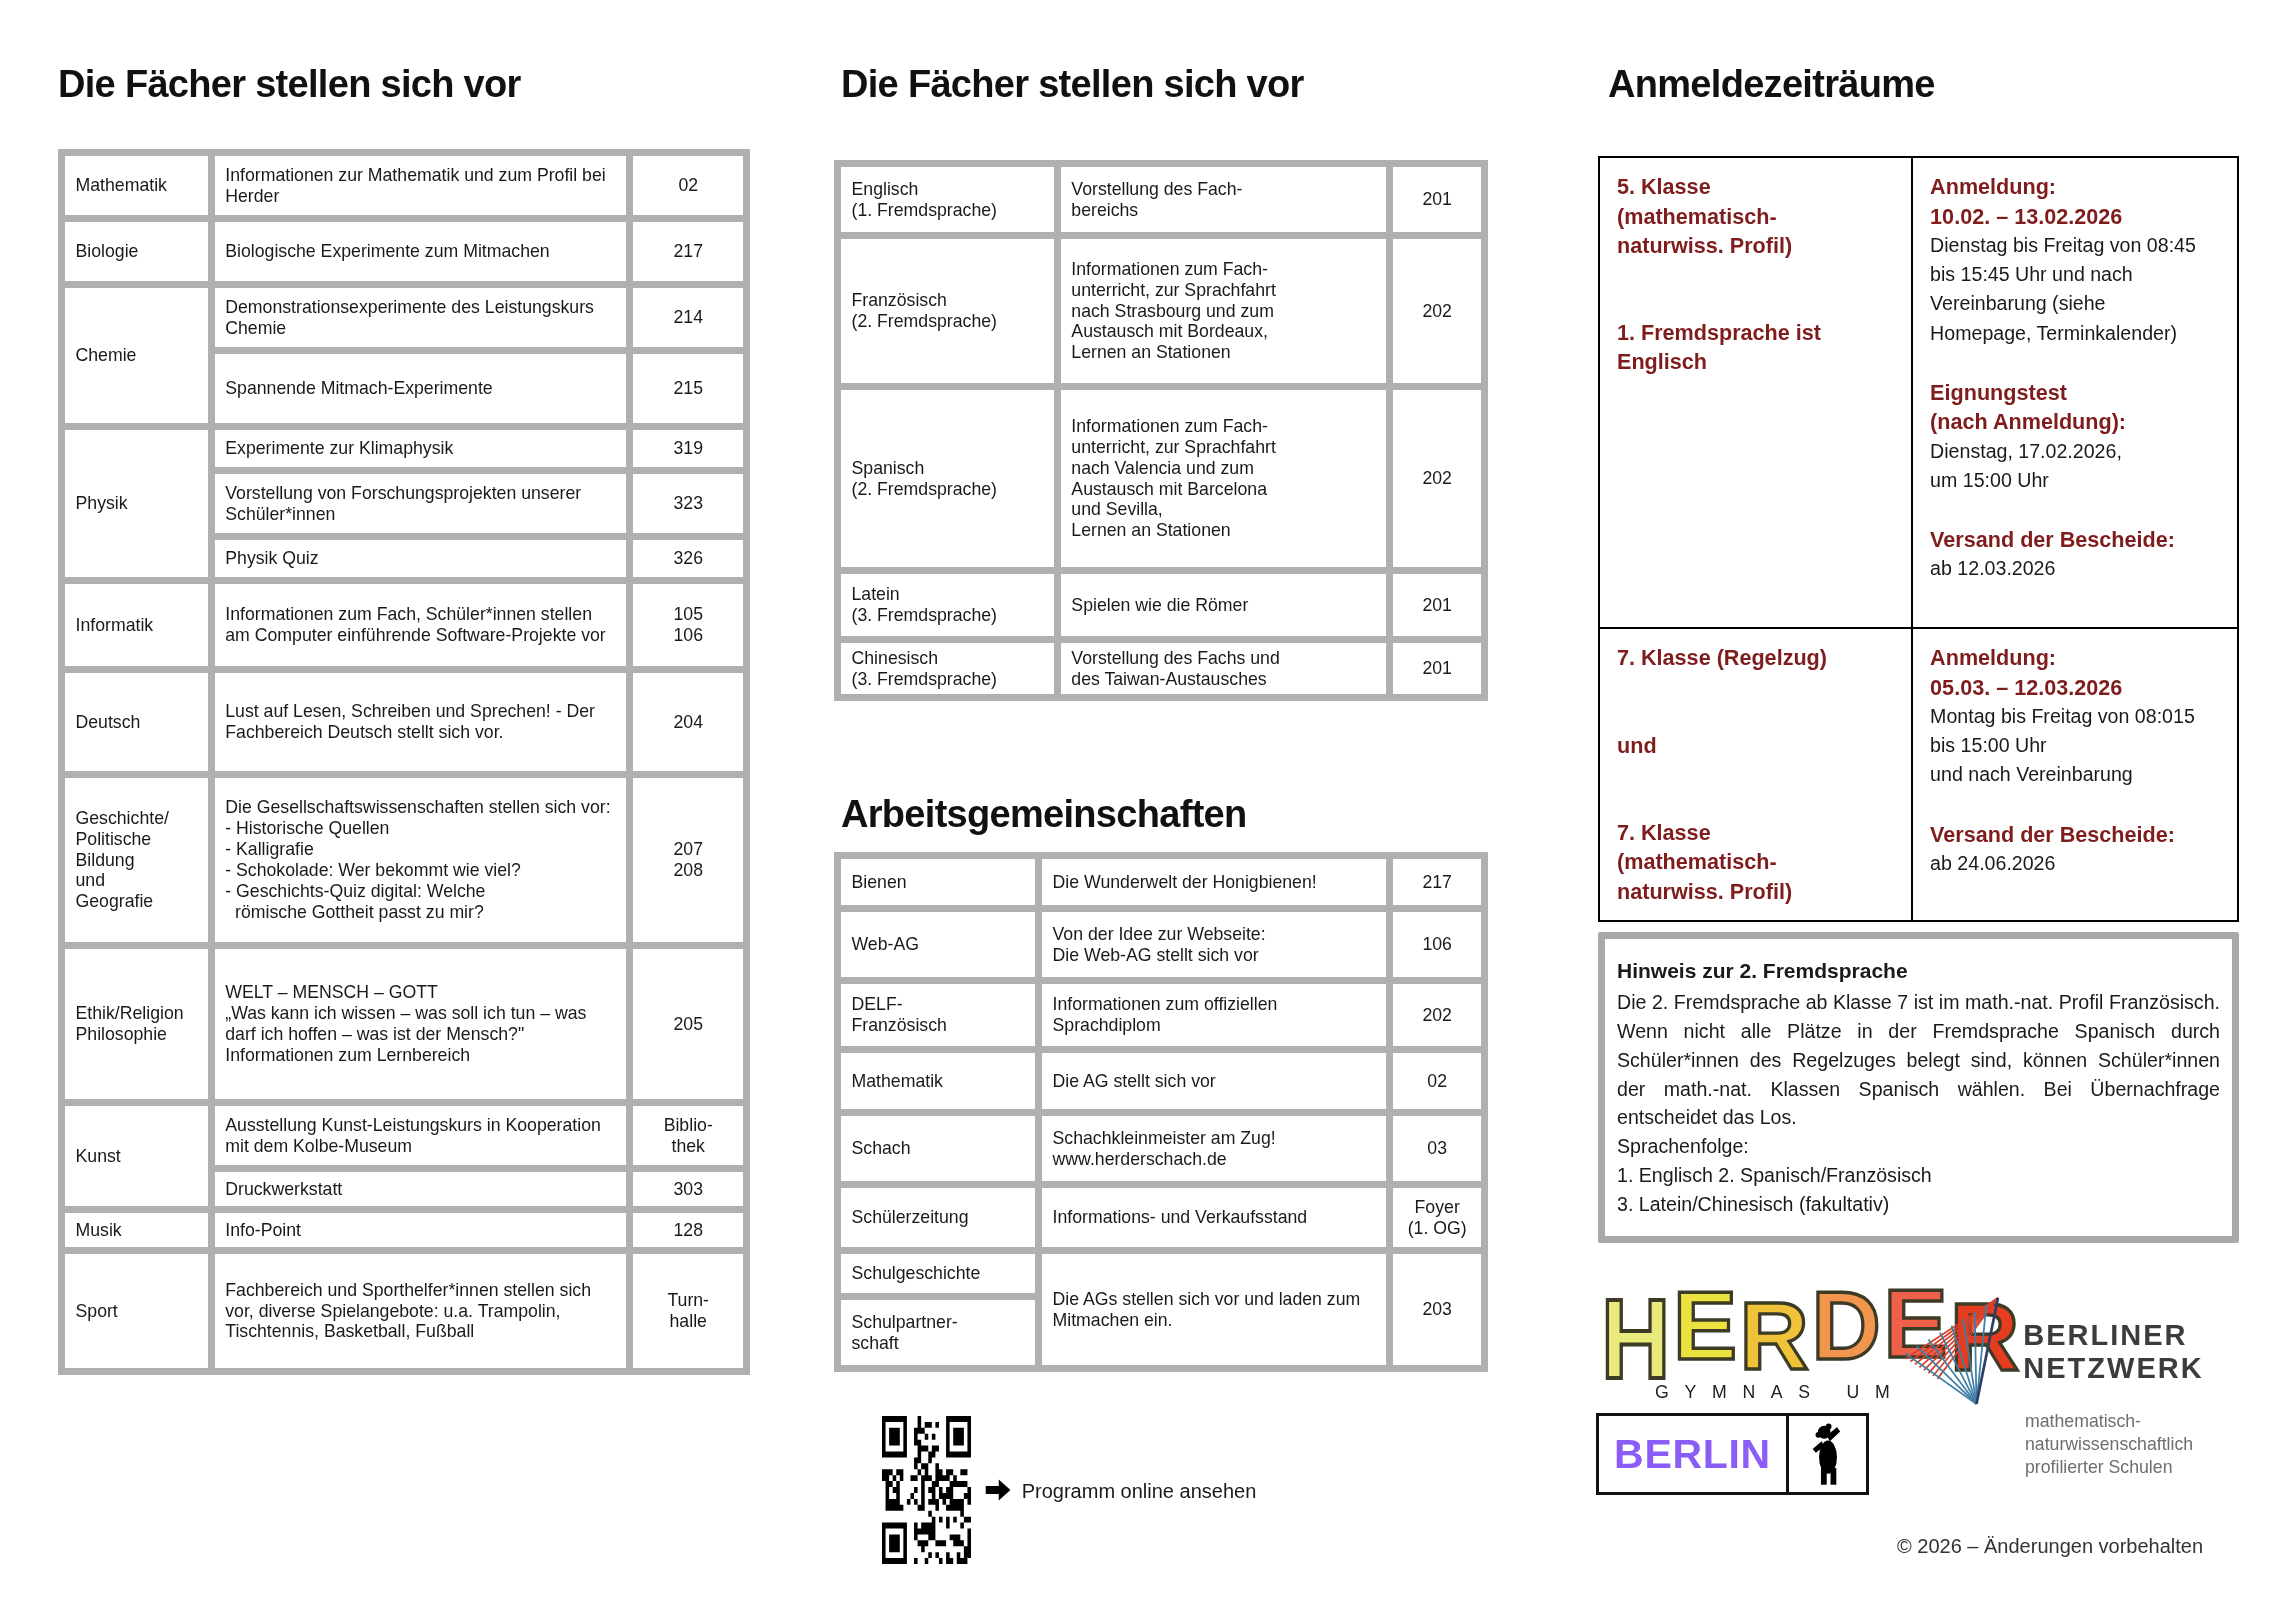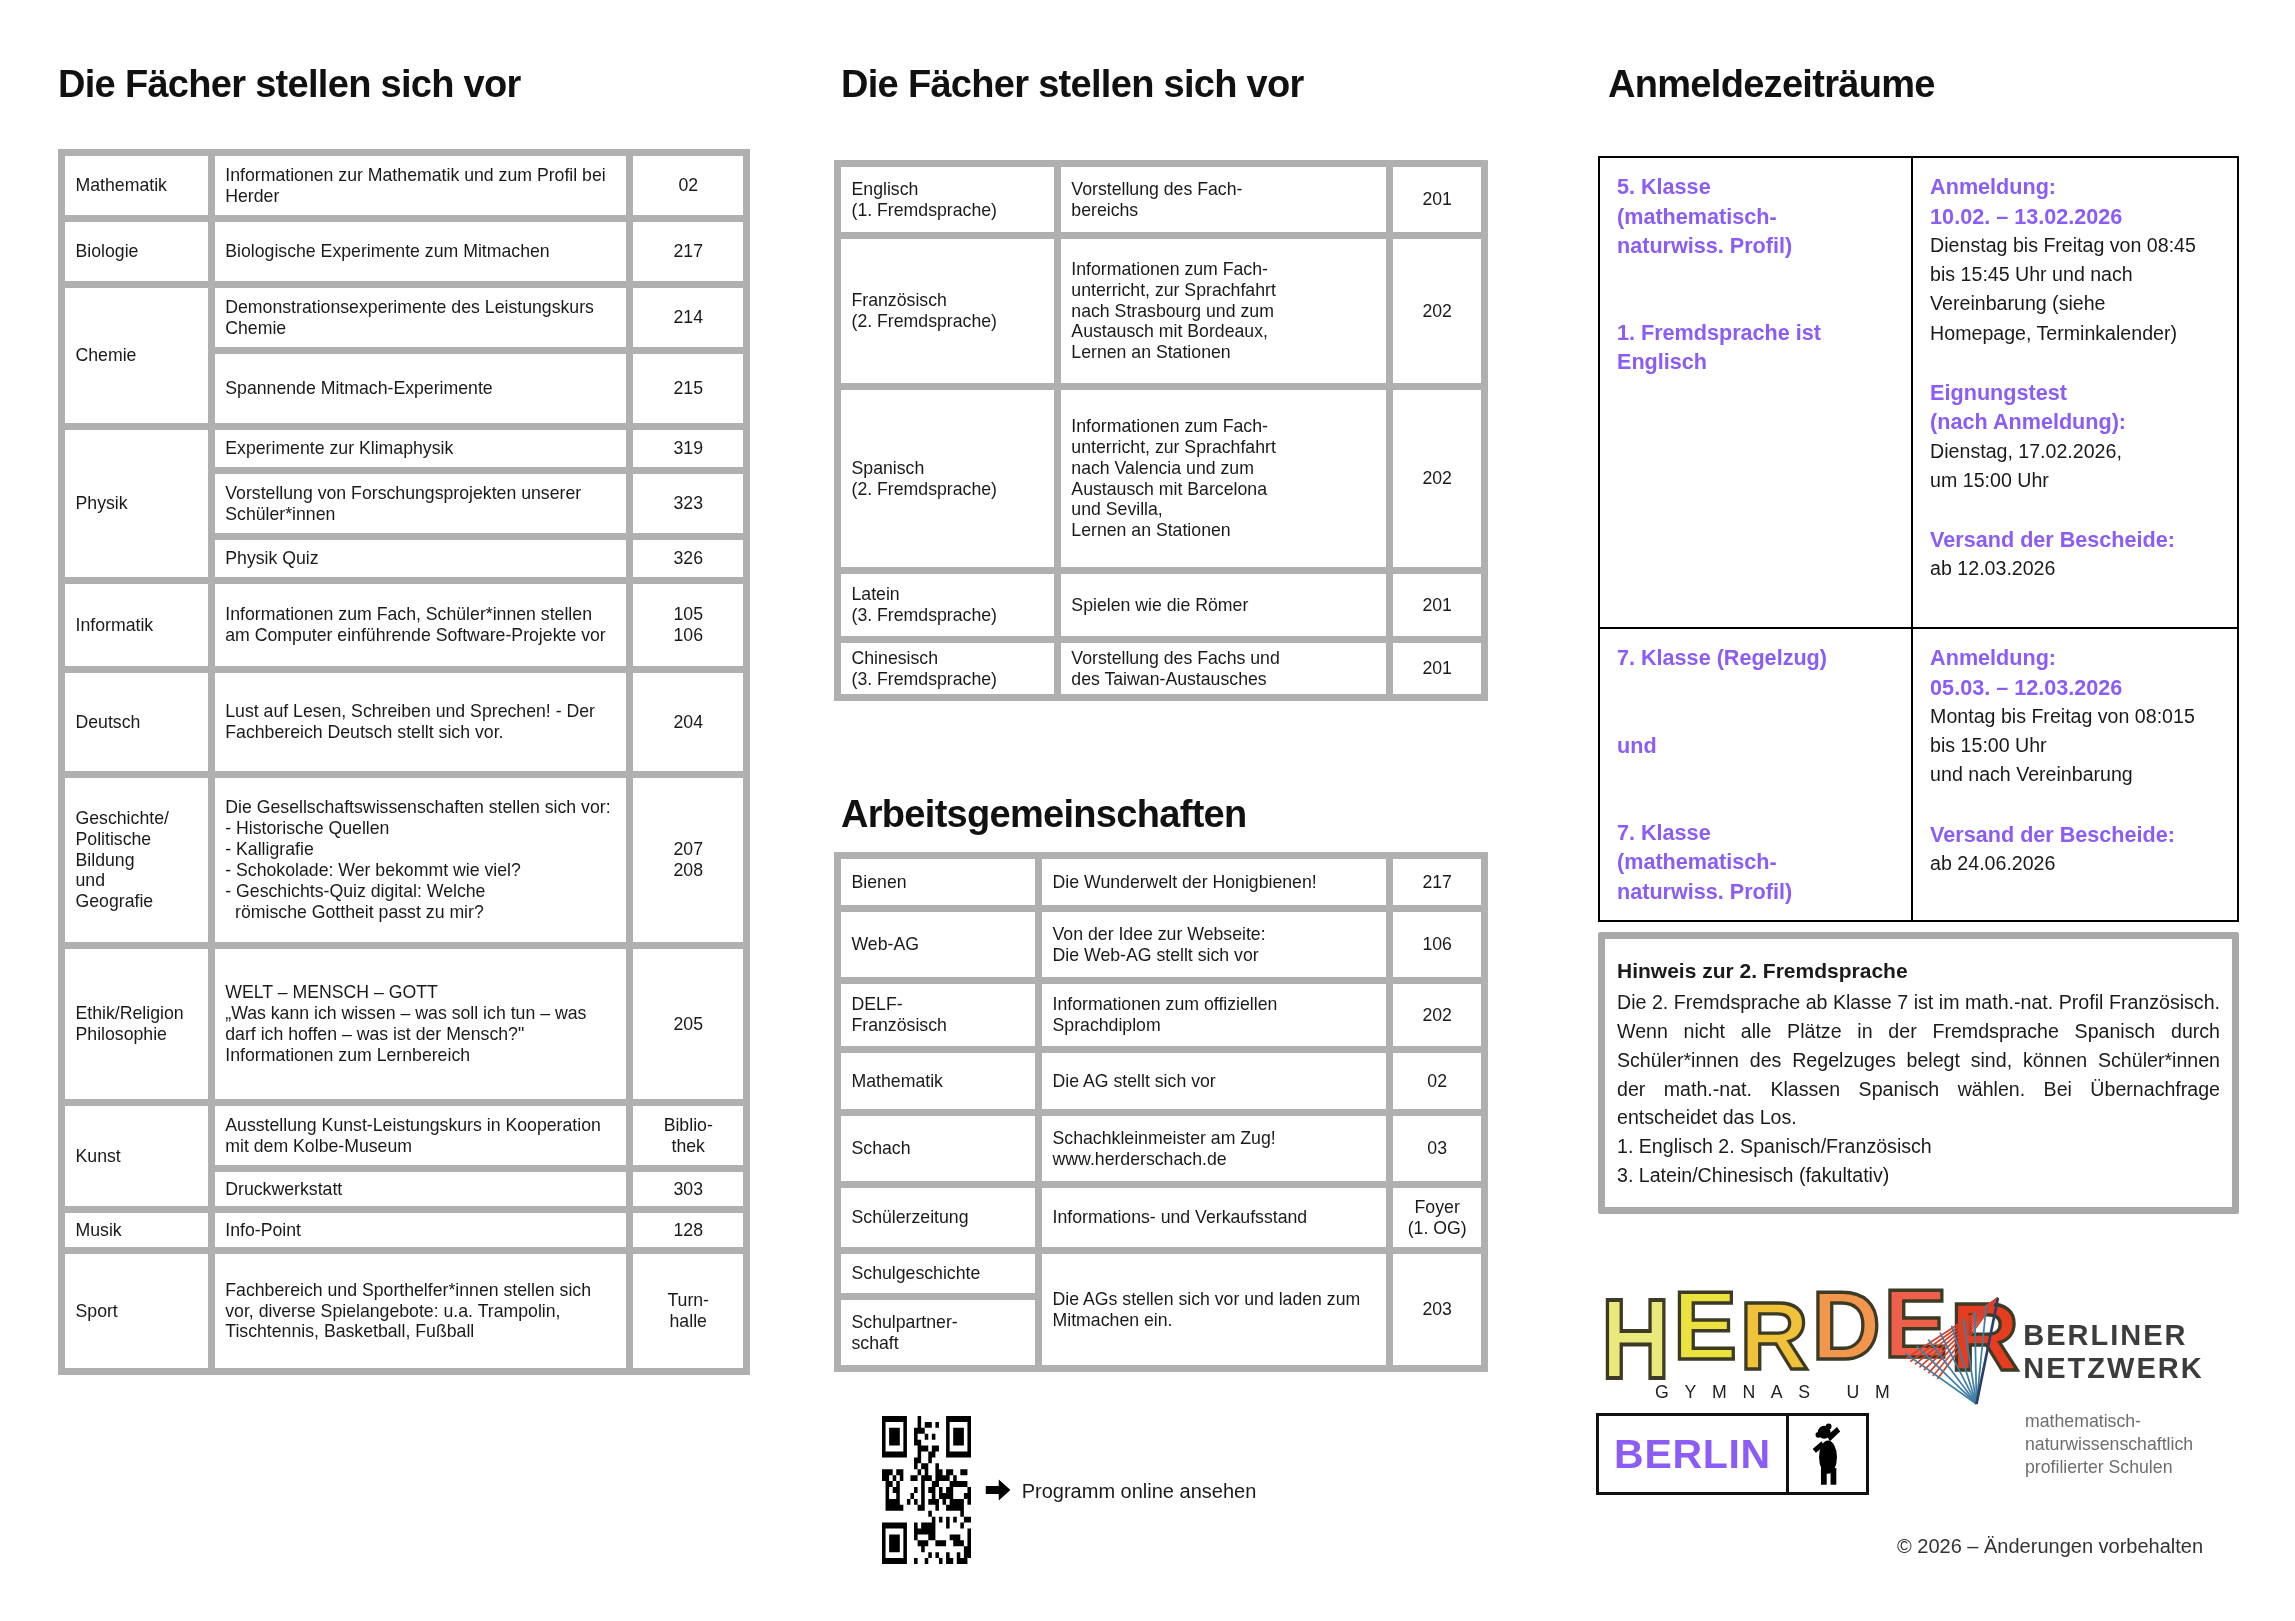--- a/index.html
+++ b/index.html
@@ -12,21 +12,21 @@
   .gtable{border-collapse:separate;border-spacing:7.9px;background:#b0b0b0;table-layout:fixed;}
   .gtable td{background:#ffffff;padding:3.9px 10.5px;font-size:17.7px;line-height:1.18;
              vertical-align:middle;white-space:pre-line;word-wrap:break-word;}
   .gtable td.room{text-align:center;padding:3.9px 3.9px;}
   .tbl-left{position:absolute;left:58px;top:149px;width:692px;}
   .tbl-mid{position:absolute;left:834px;top:160px;width:654px;}
   .tbl-ag{position:absolute;left:834px;top:852px;width:654px;}
   
   .btable{position:absolute;left:1598px;top:156px;width:641px;border-collapse:collapse;}
   .btable td{border:2px solid #000;vertical-align:top;padding:14.4px 17px;font-size:19.6px;line-height:1.42;}
-  .btable .b{font-weight:bold;font-size:21.6px;line-height:1.35;white-space:pre-line;color:#8b5cf6;}
+  .btable .b{font-weight:bold;font-size:21.6px;line-height:1.35;white-space:pre-line;color:#7f1d1d;}
   .btable .r{font-size:19.6px;line-height:1.5;white-space:pre-line;}
   .btable .gap{height:30px;}
   
   .hinweis{position:absolute;left:1598px;top:932px;width:641px;box-sizing:border-box;
            border:7.2px solid #a9a9a9;border-radius:2px;background:#fff;padding:17px 12px;
            font-size:19.6px;line-height:1.47;}
   .hinweis .title{font-weight:bold;font-size:21px;margin-bottom:1.3px;}
   .hinweis .body{text-align:justify;}
   .hinweis .lines{white-space:pre-line;}
   
@@ -332,20 +332,21 @@
       <div class="b">Versand der Bescheide:</div>
       <div class="r">ab 24.06.2026</div>
     </td>
   </tr>
 </tbody>
   </table>
 
 <div class="hinweis">
   <div class="title">Hinweis zur 2. Fremdsprache</div>
   <div class="body">Die 2. Fremdsprache ab Klasse 7 ist im math.-nat. Profil Französisch. Wenn nicht alle Plätze in der Fremdsprache Spanisch durch Schüler*innen des Regelzuges belegt sind, können Schüler*innen der math.-nat. Klassen Spanisch wählen. Bei Übernachfrage entscheidet das Los.</div>
+  <div>Sprachenfolge:</div>
   <div class="lines">1. Englisch 2. Spanisch/Französisch
 3. Latein/Chinesisch (fakultativ)</div>
 </div>
 
 <div class="herder">
   <span style="color: rgb(233, 233, 124);">H</span><span style="color: rgb(236, 226, 63);">E</span><span style="color: rgb(240, 194, 58);">R</span><span style="color: rgb(242, 149, 77);">D</span><span style="color: rgb(238, 96, 74);">E</span><span style="color: rgb(230, 60, 32);">R</span>
 </div>
 <div class="herder-sub">GYMNAS UM</div>
 
 <div class="berlin-box">

